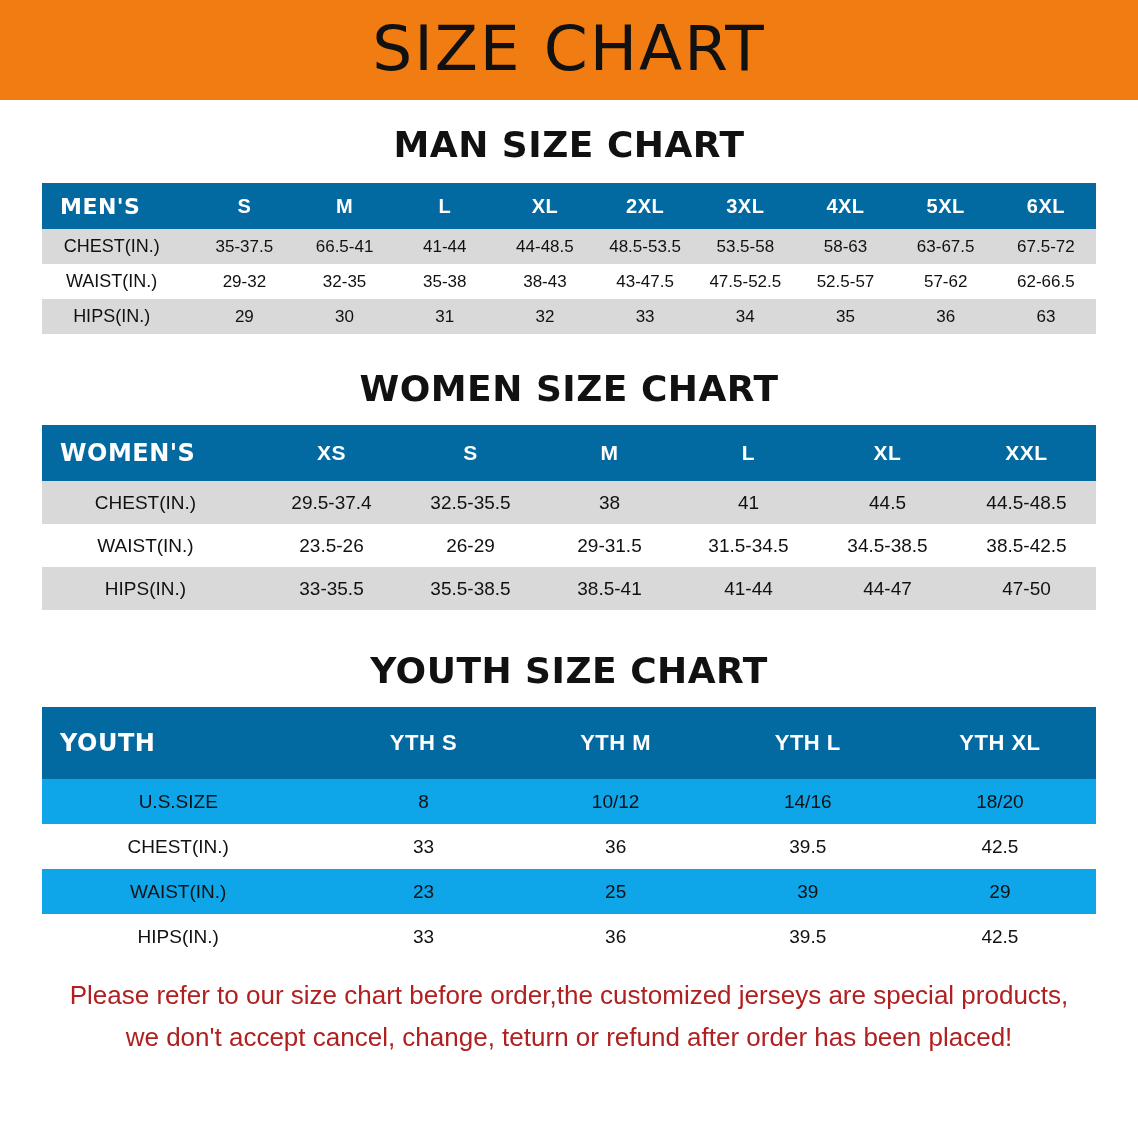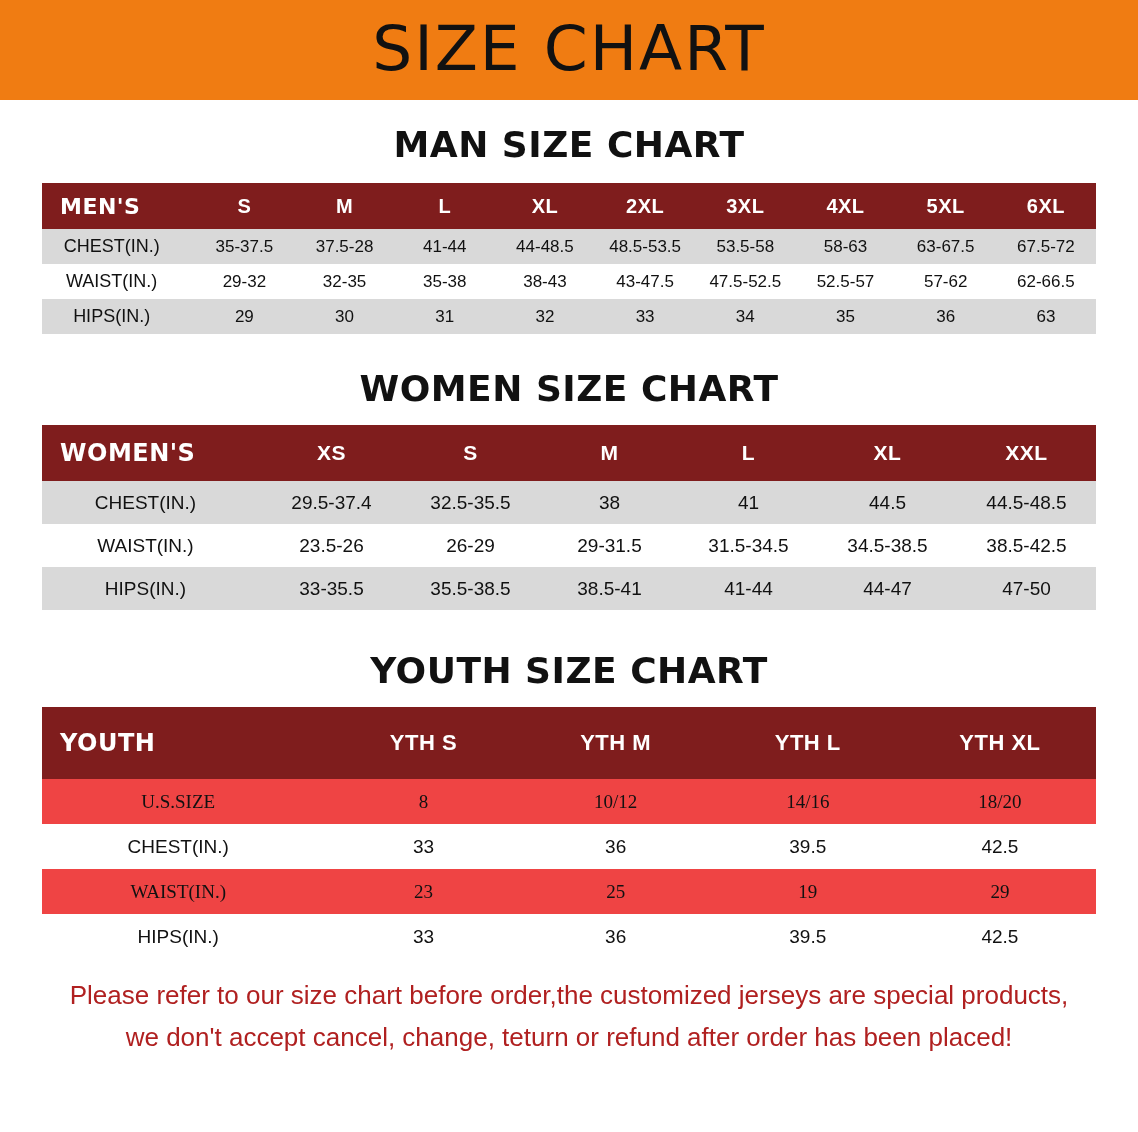--- a/index.html
+++ b/index.html
@@ -63,42 +63,42 @@
   }
   .chart-table th, .chart-table td {
     border: none;
     text-align: center;
     font-size: 17px;
     font-family: "Liberation Sans", sans-serif;
     color: #111;
     white-space: nowrap;
   }
   .chart-table thead th {
-    background: #7f1d1d;
+    background: #0369a1;
     color: #ffffff;
     font-weight: bold;
     font-size: 20px;
     height: 46px;
     letter-spacing: .5px;
   }
   .chart-table thead th.rowhead {
     text-align: left;
     padding-left: 18px;
     font-family: "DejaVu Sans", sans-serif;
     font-size: 22px;
   }
   .chart-table td.rowhead {
     text-align: center;
     padding-right: 14px;
     font-size: 18px;
     color: #111;
   }
   .chart-table tbody tr { height: 35px; }
   .stripe-gray td { background: #d9d9d9; }
-  .stripe-light td { background: #ef4444; font-family: Liberation Serif, serif; }
+  .stripe-light td { background: #0ea5e9; }
   .stripe-white td { background: #ffffff; }
 
   
   #men-table { margin-top: 18px; }
   #men-table col.c0 { width: 152px; }
   #men-table col.cx { width: 100px; }
 
   
   #women-table { margin-top: 16px; }
   #women-table thead th { font-size: 21px; height: 56px; }
@@ -165,21 +165,21 @@
         <th>3XL</th>
         <th>4XL</th>
         <th>5XL</th>
         <th>6XL</th>
       </tr>
     </thead>
     <tbody>
       <tr class="stripe-gray">
         <td class="rowhead">CHEST(IN.)</td>
         <td>35-37.5</td>
-        <td>37.5-28</td>
+        <td>66.5-41</td>
         <td>41-44</td>
         <td>44-48.5</td>
         <td>48.5-53.5</td>
         <td>53.5-58</td>
         <td>58-63</td>
         <td>63-67.5</td>
         <td>67.5-72</td>
       </tr>
       <tr class="stripe-white">
         <td class="rowhead">WAIST(IN.)</td>
@@ -291,21 +291,21 @@
         <td class="rowhead">CHEST(IN.)</td>
         <td>33</td>
         <td>36</td>
         <td>39.5</td>
         <td>42.5</td>
       </tr>
       <tr class="stripe-light">
         <td class="rowhead">WAIST(IN.)</td>
         <td>23</td>
         <td>25</td>
-        <td>19</td>
+        <td>39</td>
         <td>29</td>
       </tr>
       <tr class="stripe-white">
         <td class="rowhead">HIPS(IN.)</td>
         <td>33</td>
         <td>36</td>
         <td>39.5</td>
         <td>42.5</td>
       </tr>
     </tbody>

